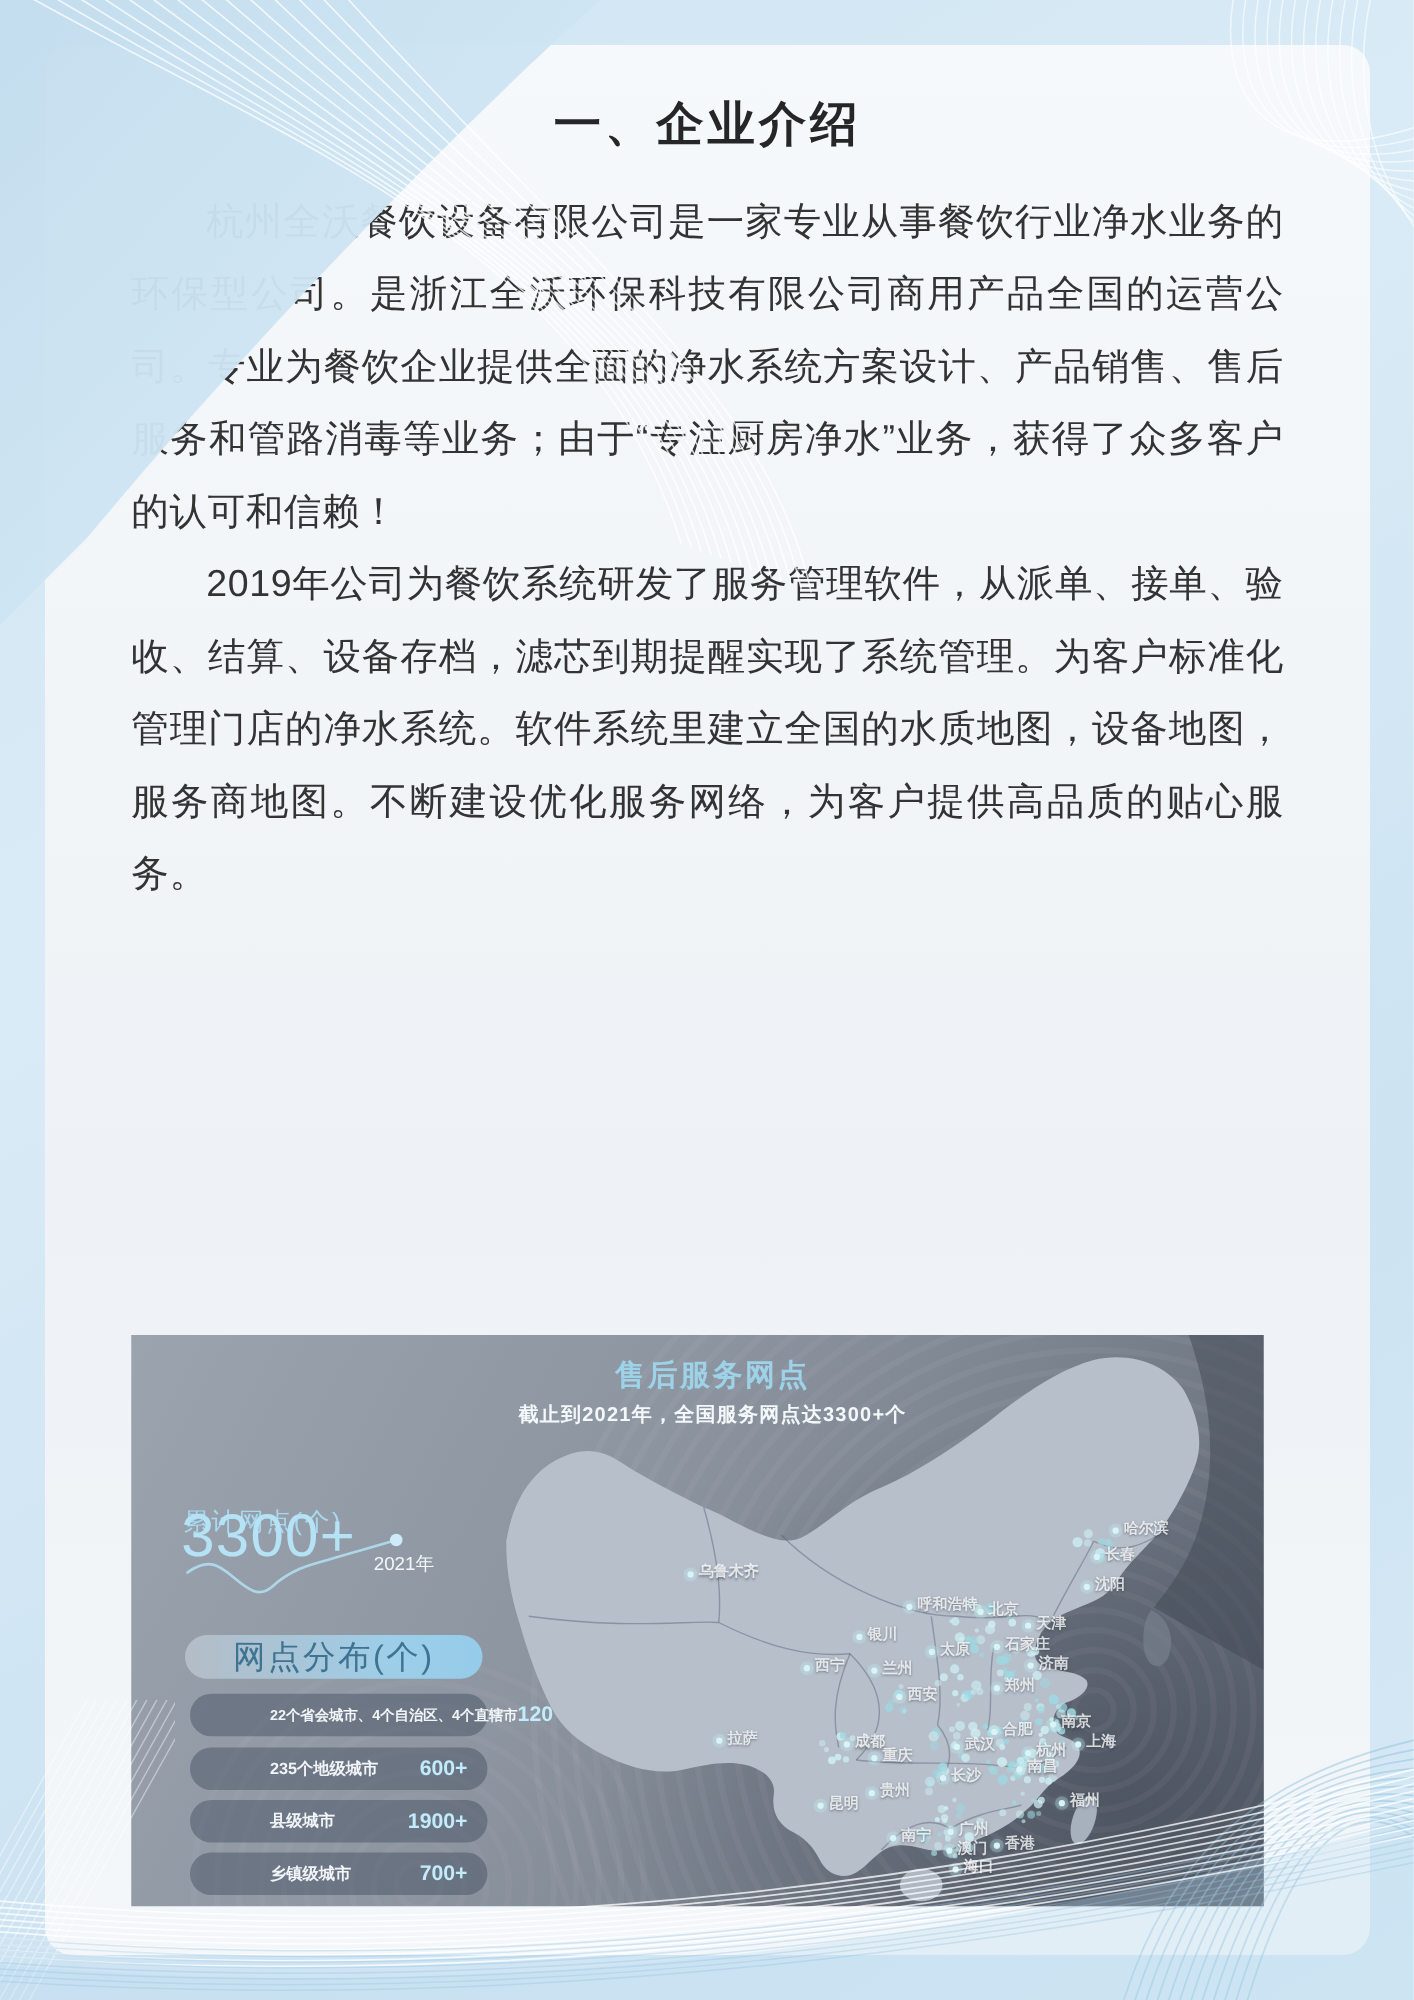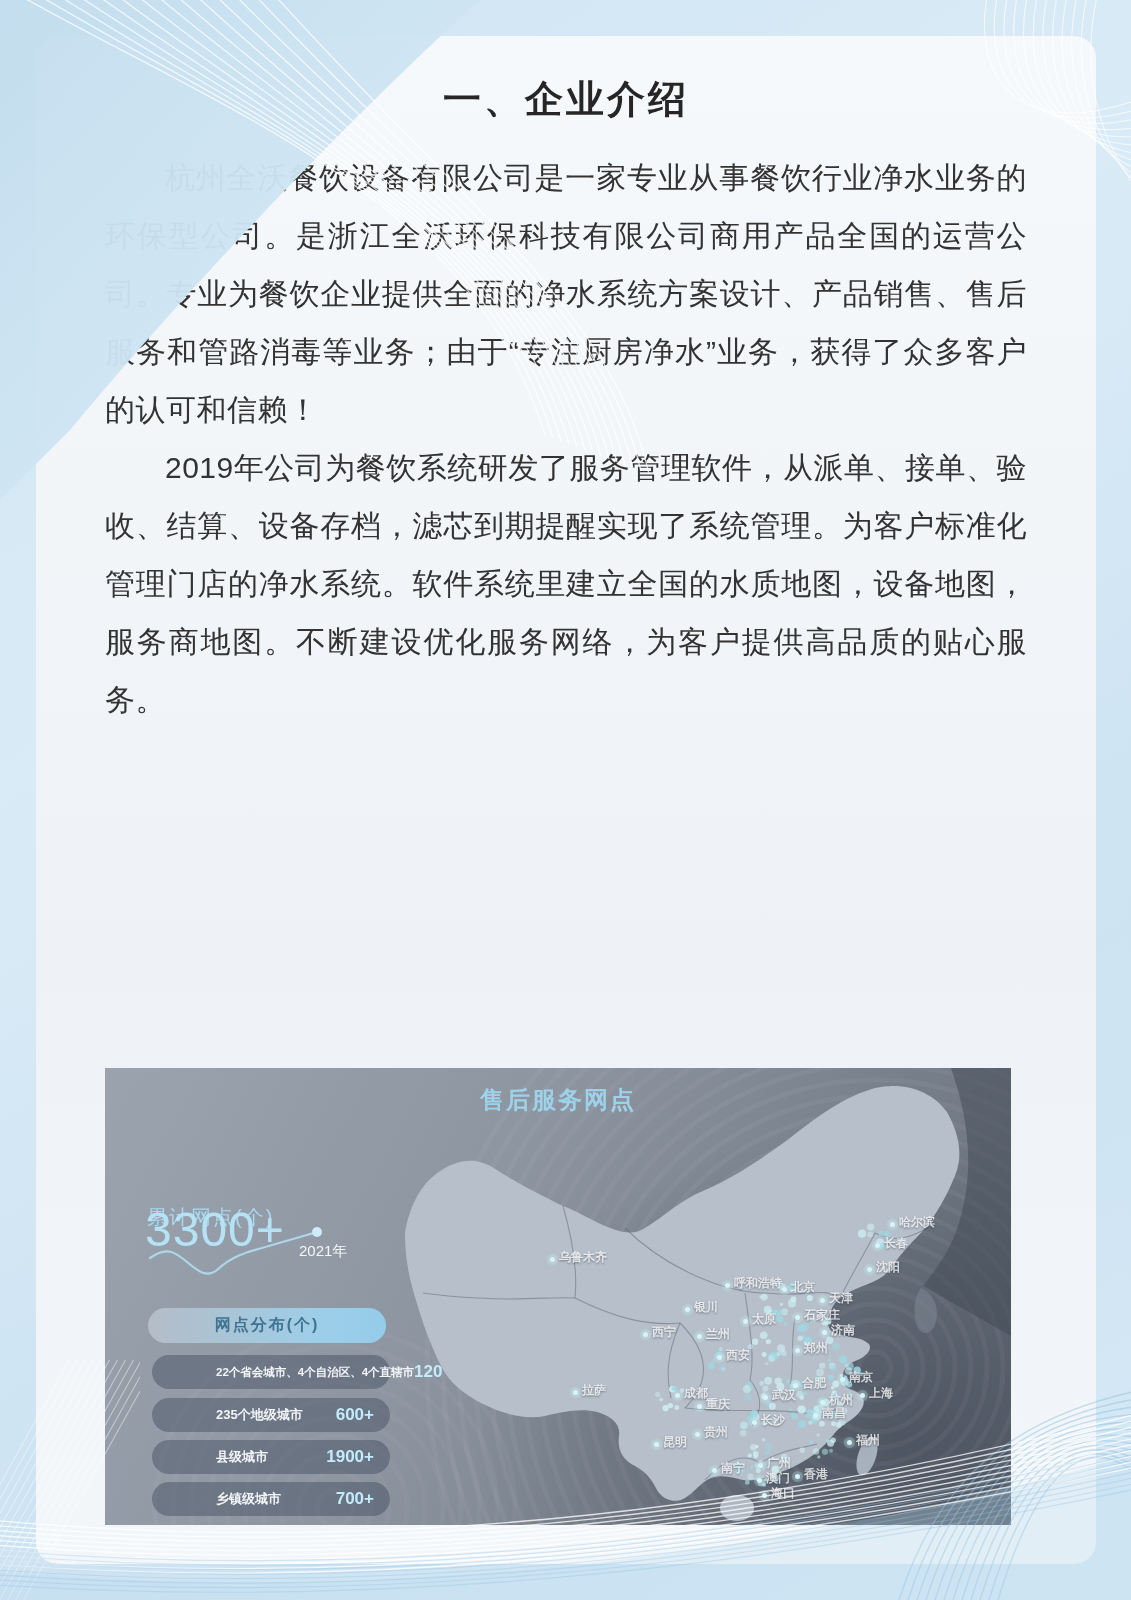--- a/index.html
+++ b/index.html
@@ -26,34 +26,34 @@
   }
   .article p{margin:0;text-indent:2em;}
   
   .map-panel{
     position:absolute;left:69px;top:1032px;width:906px;height:457px;overflow:hidden;
     background:
       radial-gradient(700px 520px at 88% 82%, rgba(52,59,72,.55), rgba(52,59,72,0) 62%),
       linear-gradient(118deg,#9ba3ae 0%,#8d95a1 40%,#767e8a 72%,#666e7a 100%);
   }
   .map-panel svg.mapsvg{position:absolute;left:0;top:0;}
-  .map-head{position:absolute;left:0;top:0;width:100%;text-align:center;z-index:5;}
+  .map-head{position:absolute;left:12px;top:0;width:100%;text-align:center;z-index:5;}
   .map-title{margin-top:16px;font-size:24px;font-weight:700;color:#9ed2e8;letter-spacing:2px;}
   .map-subtitle{margin-top:6px;font-size:16px;font-weight:700;color:#f4f8fa;letter-spacing:1px;}
   .cume{position:absolute;left:0;top:0;z-index:6;}
   .cume-label{position:absolute;left:42px;top:112px;font-size:20px;color:#a7d9ef;letter-spacing:2px;white-space:nowrap;margin-top:24px;}
   .cume-value{position:absolute;left:40px;top:134px;font-size:48px;font-weight:400;color:#b5e2f4;letter-spacing:1px;}
   .trend{position:absolute;left:42px;top:156px;}
   .cume-year{position:absolute;left:194px;top:174px;font-size:15px;font-weight:400;color:#f2f7fa;white-space:nowrap;}
   .dist{position:absolute;left:0;top:0;z-index:6;}
   .dist-header{
     position:absolute;left:43px;top:240px;width:238px;height:35px;border-radius:18px;
     background:linear-gradient(90deg,rgba(206,214,223,.55) 0%,rgba(158,209,236,.95) 70%,rgba(149,205,235,.98) 100%);
     display:flex;align-items:center;justify-content:center;
-    font-size:16px;font-weight:700;color:#3f7392;letter-spacing:2px;
+    font-size:26px;font-weight:400;color:#3f7392;letter-spacing:2px;
   }
   .dist-row{
     position:absolute;left:47px;width:238px;height:34px;border-radius:17px;
     background:rgba(50,60,80,.38);
     display:flex;align-items:center;justify-content:space-between;
     padding:0 16px;box-sizing:border-box;
   }
   .dist-row .dl{font-size:13px;font-weight:700;color:#f2f5f8;white-space:nowrap;margin-left:48px;}
   .dist-row.small .dl{font-size:11.5px;}
   .dist-row .dv{font-size:17px;font-weight:700;color:#c2ecfc;white-space:nowrap;}
@@ -388,20 +388,21 @@
           <circle cx="675.4" cy="318.7" r="4.0" fill="#cdeef2" opacity="0.79"></circle>
           <circle cx="694.9" cy="326.2" r="3.5" fill="#cdeef2" opacity="0.54"></circle>
           <circle cx="700.1" cy="324.9" r="2.3" fill="#9fd8e2" opacity="0.69"></circle>
           <circle cx="696.8" cy="329.6" r="2.4" fill="#cdeef2" opacity="0.81"></circle>
           <circle cx="683.2" cy="313.2" r="2.2" fill="#9fd8e2" opacity="0.82"></circle>
         </g>
     </svg>
 
     <div class="map-head">
       <div class="map-title">售后服务网点</div>
+      <div class="map-subtitle">截止到2021年，全国服务网点达3300+个</div>
     </div>
 
     <div class="cume">
       <div class="cume-label">累计网点(个)</div>
       <div class="cume-value">3300+</div>
       <svg class="trend" width="182" height="58" viewBox="0 0 182 58">
         <path d="M3,34 C20,22 28,28 40,38 C52,48 60,54 70,46 C85,32 100,28 115,24 C135,18 150,14 170,8" fill="none" stroke="rgba(176,221,240,.9)" stroke-width="2.2" stroke-linecap="round"></path>
         <circle cx="170" cy="8" r="5" fill="#cfeaf8"></circle>
       </svg>
       <div class="cume-year">2021年</div>

